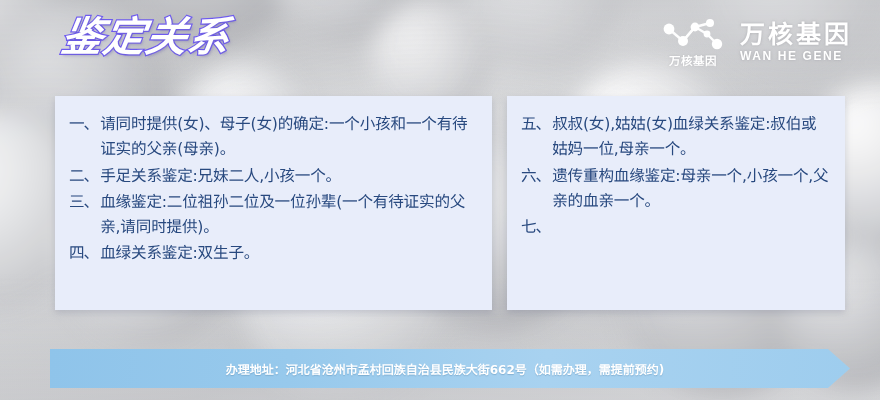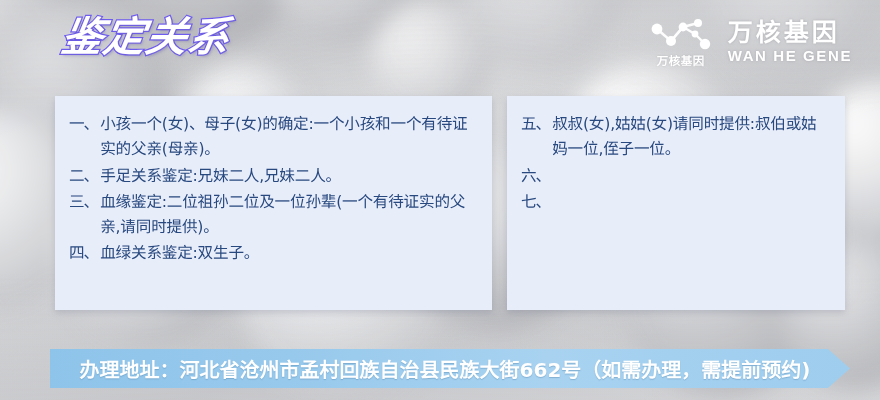--- a/index.html
+++ b/index.html
@@ -120,21 +120,21 @@
     font-family: "DejaVu Sans", "Liberation Sans", sans-serif;
     font-size: 25px;
     font-weight: bold;
     color: #ffffff;
     letter-spacing: 3px;
     line-height: 1;
     text-shadow: 0 0 3px rgba(140,140,146,0.55);
   }
   #brand-en {
     font-family: "Liberation Sans", sans-serif;
-    font-size: 15px;
+    font-size: 12px;
     font-weight: bold;
     color: #ffffff;
     letter-spacing: 1.6px;
     line-height: 1;
     text-shadow: 0 0 3px rgba(140,140,146,0.55);
   }
 
   
   #panels {
     position: absolute;
@@ -190,21 +190,21 @@
     height: 39px;
     background: linear-gradient(95deg, #8fc4ea 0%, #97c9ec 30%, #a8d2f0 62%, #9ecdee 100%);
     -webkit-clip-path: polygon(0 0, calc(100% - 22px) 0, 100% 50%, calc(100% - 22px) 100%, 0 100%);
     clip-path: polygon(0 0, calc(100% - 22px) 0, 100% 50%, calc(100% - 22px) 100%, 0 100%);
     display: flex;
     align-items: center;
     justify-content: center;
   }
   #address-text {
     font-family: "DejaVu Sans", "Liberation Sans", sans-serif;
-    font-size: 20px;
+    font-size: 12px;
     font-weight: bold;
     color: #ffffff;
     letter-spacing: 0px;
     white-space: nowrap;
     text-shadow: 0 1px 1px rgba(80,130,170,0.40);
     padding-right: 10px;
   }
 </style>
 </head>
 <body>
@@ -271,45 +271,46 @@
 
     </div>
   </div>
 
   <div id="panels">
 
     <div class="panel" id="panel-left">
       <ul class="item-list">
         <li class="item">
           <span class="item-num">一、</span>
-          <span class="item-text">小孩一个(女)、母子(女)的确定:一个小孩和一个有待证实的父亲(母亲)。</span>
+          <span class="item-text">请同时提供(女)、母子(女)的确定:一个小孩和一个有待证实的父亲(母亲)。</span>
         </li>
         <li class="item">
           <span class="item-num">二、</span>
-          <span class="item-text">手足关系鉴定:兄妹二人,兄妹二人。</span>
+          <span class="item-text">手足关系鉴定:兄妹二人,小孩一个。</span>
         </li>
         <li class="item">
           <span class="item-num">三、</span>
           <span class="item-text">血缘鉴定:二位祖孙二位及一位孙辈(一个有待证实的父亲,请同时提供)。</span>
         </li>
         <li class="item">
           <span class="item-num">四、</span>
           <span class="item-text">血绿关系鉴定:双生子。</span>
         </li>
       </ul>
     </div>
 
     <div class="panel" id="panel-right">
       <ul class="item-list">
         <li class="item">
           <span class="item-num">五、</span>
-          <span class="item-text">叔叔(女),姑姑(女)请同时提供:叔伯或姑妈一位,侄子一位。</span>
+          <span class="item-text">叔叔(女),姑姑(女)血绿关系鉴定:叔伯或姑妈一位,母亲一个。</span>
         </li>
         <li class="item">
           <span class="item-num">六、</span>
+          <span class="item-text">遗传重构血缘鉴定:母亲一个,小孩一个,父亲的血亲一个。</span>
         </li>
         <li class="item">
           <span class="item-num">七、</span>
         </li>
       </ul>
     </div>
 
   </div>
 
   <div id="address-ribbon">

